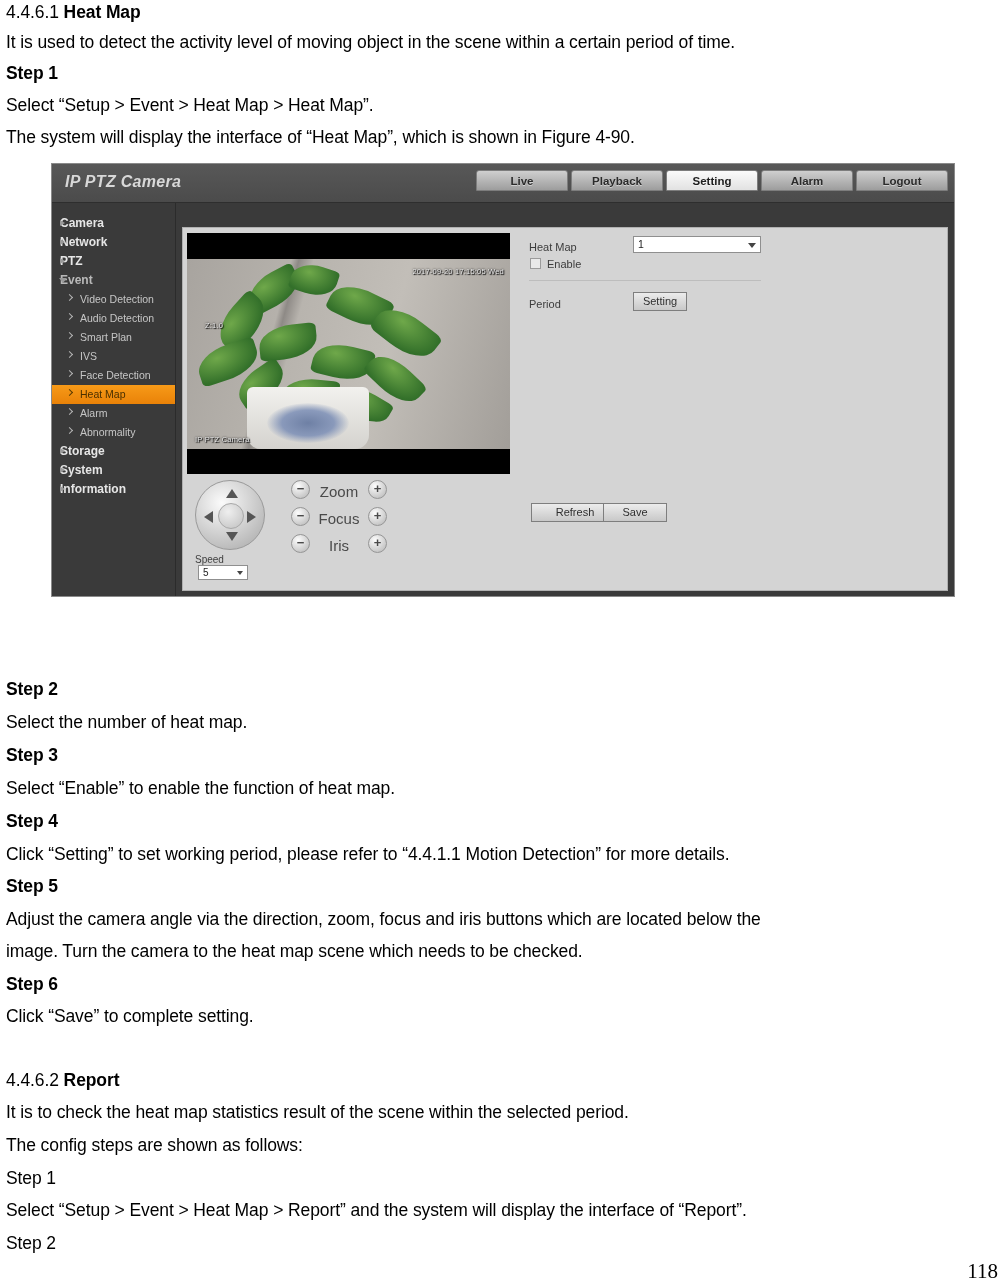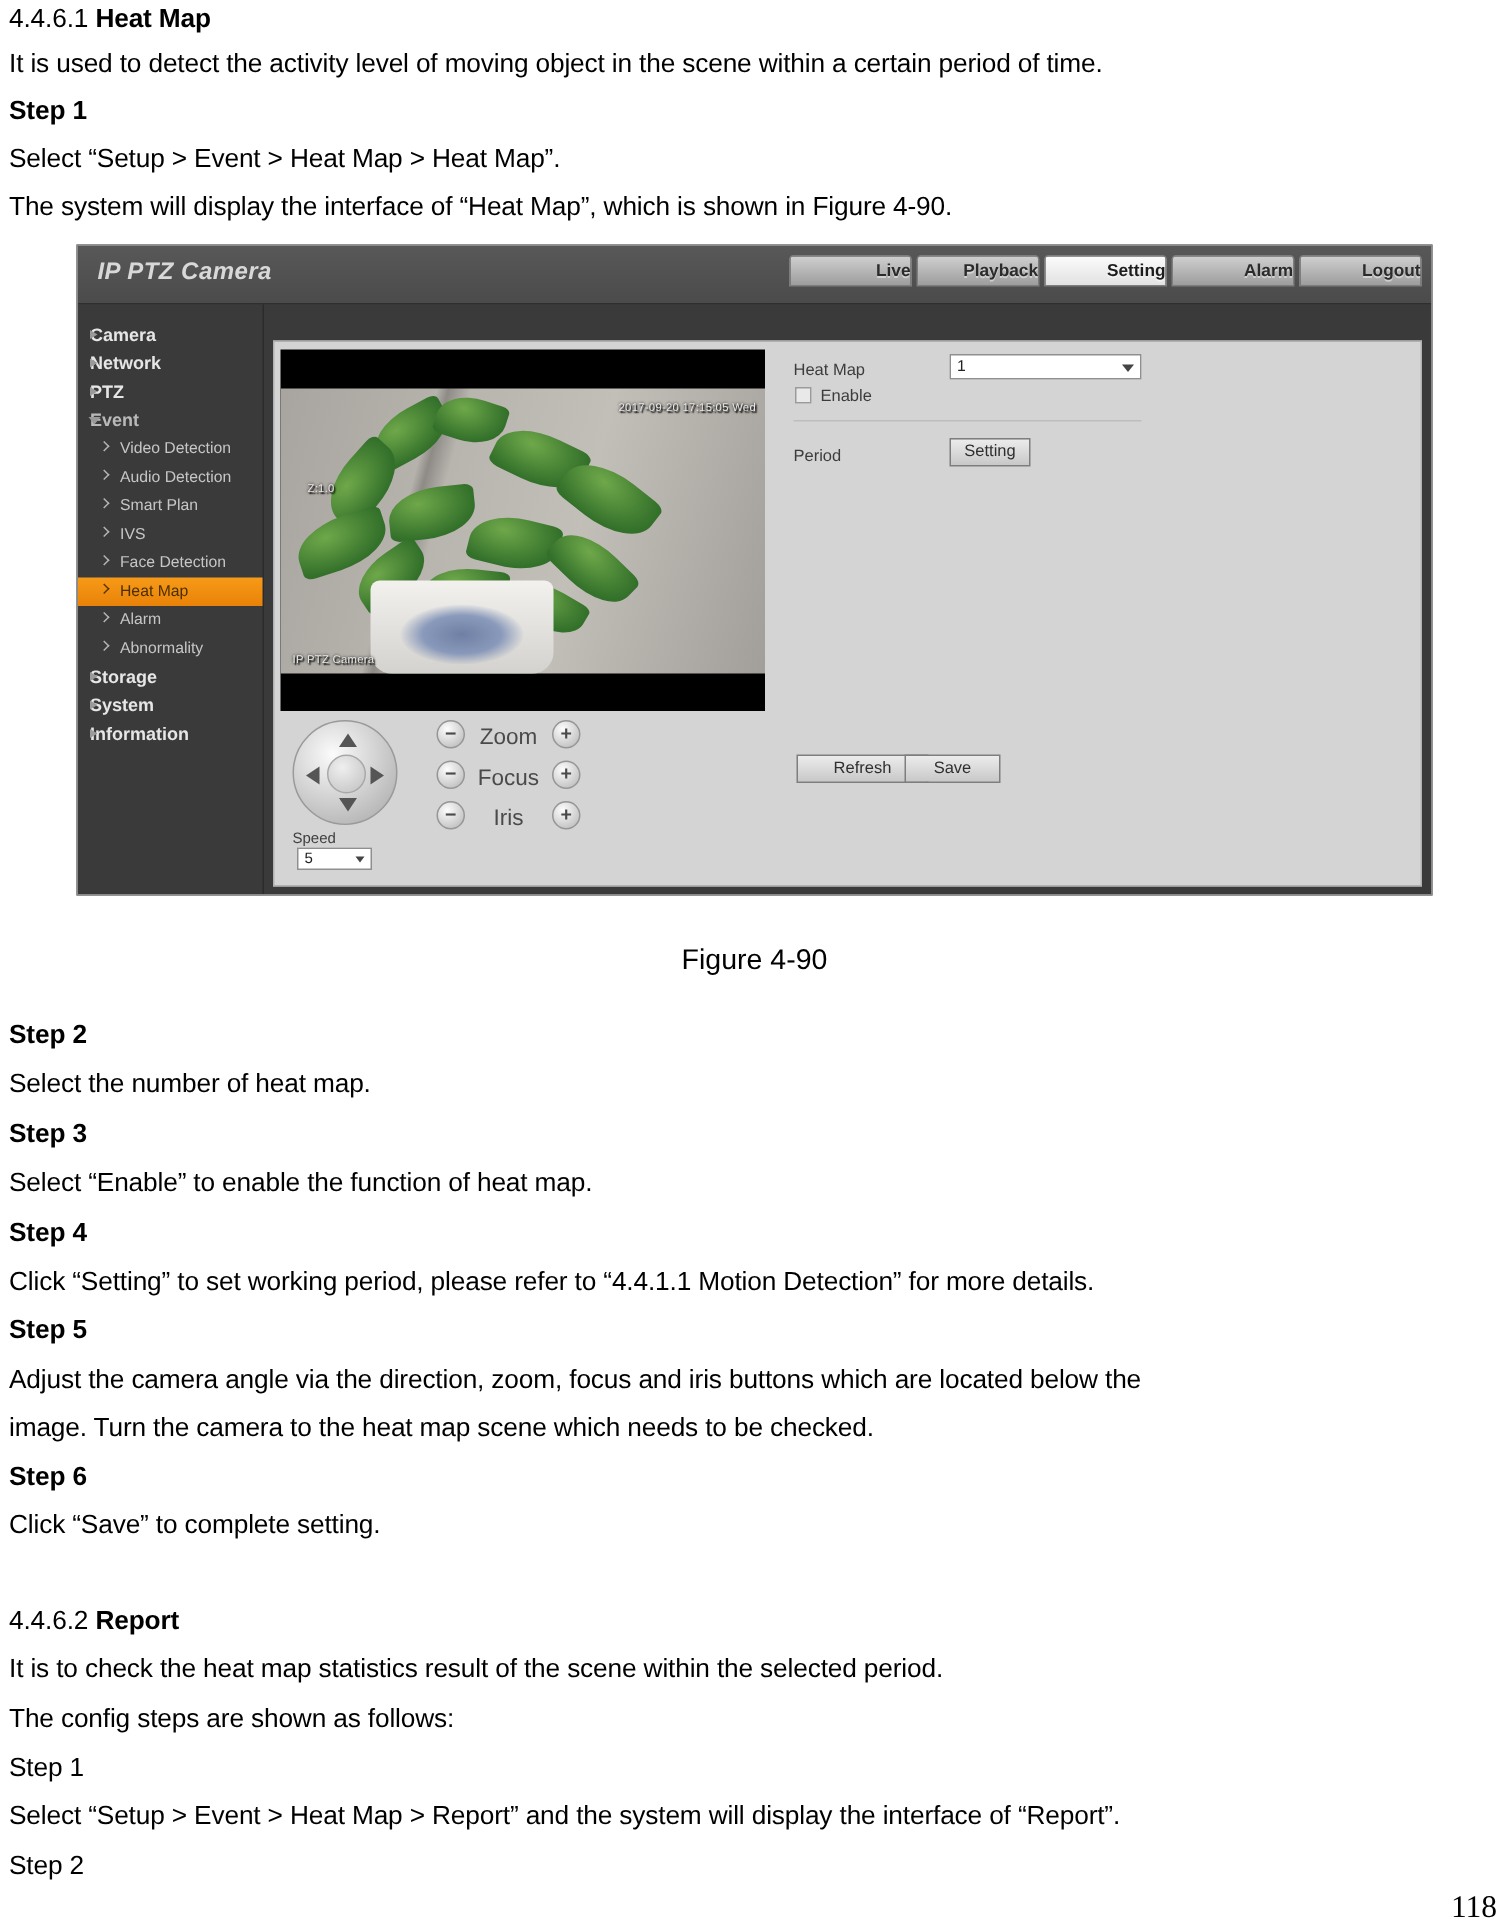--- a/index.html
+++ b/index.html
@@ -73,24 +73,24 @@
     color: #d8d8d8;
     letter-spacing: 0.3px;
   }
   .topnav {
     position: absolute;
     right: 6px; top: 6px;
     display: flex;
     gap: 3px;
   }
   .topnav-btn {
-    width: 82px;
+    width: 92px;
     height: 21px;
     line-height: 20px;
-    text-align: right;
+    text-align: center;
     font-size: 11.5px;
     font-weight: bold;
     color: #2b2b2b;
     background: linear-gradient(#cfcfcf, #9d9d9d);
     border: 1px solid #7d7d7d;
     border-radius: 3px 3px 0 0;
     text-shadow: 0 1px 0 rgba(255,255,255,0.45);
   }
   .topnav-btn.active {
     background: linear-gradient(#fbfbfb, #e2e2e2);
@@ -507,15 +507,14 @@
                   <span class="circ plus">+</span>
                 </div>
               </div>
           </div>
 
         </div>
       </div>
     </div>
   </div>
 
-  <div class="fig-caption" style="top:630px;">Figure 4-90</div>
   <div class="page-number">118</div>
 </div>
 
 </body></html>

